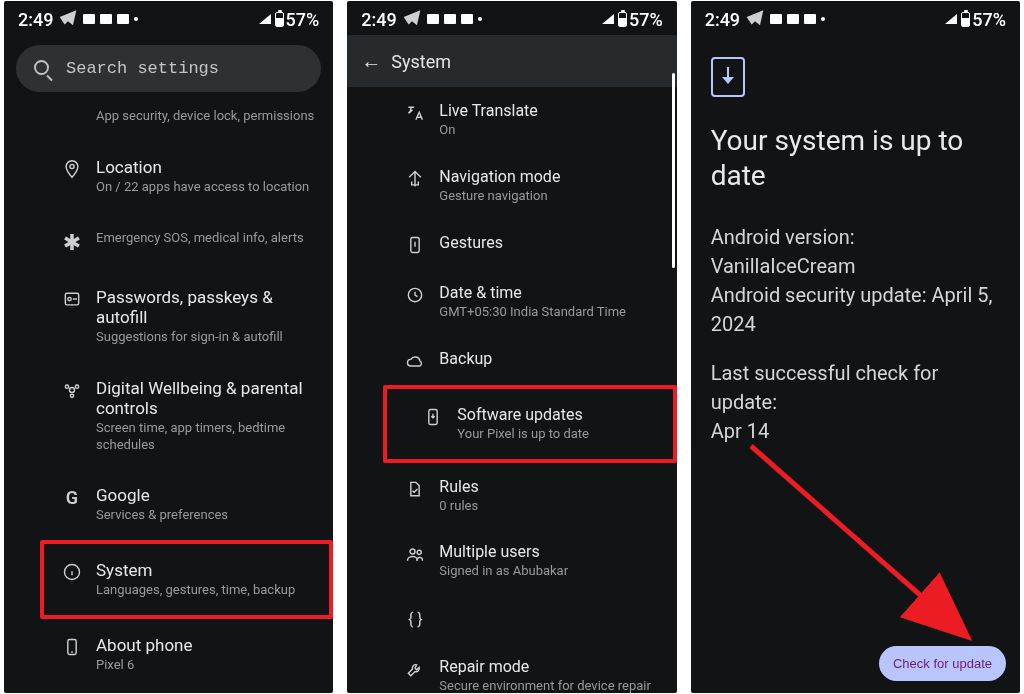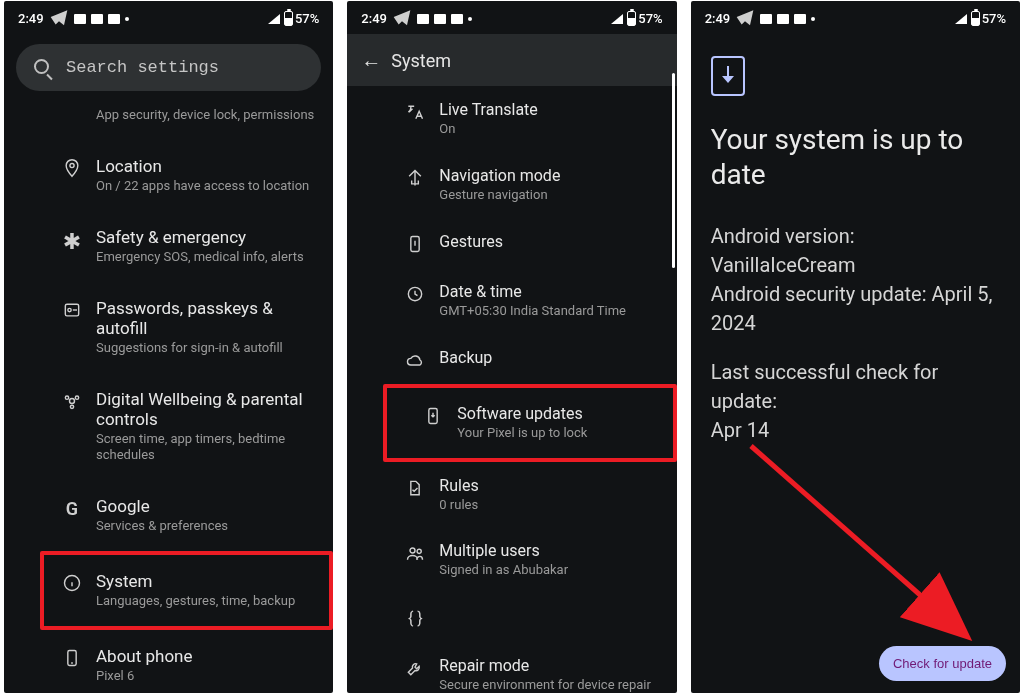--- a/index.html
+++ b/index.html
@@ -16,21 +16,21 @@
     border-radius:2px;
     overflow:hidden;
     position:relative;
     display:flex; flex-direction:column;
     color:#e3e3e3;
   }
   
   .statusbar {
     display:flex; justify-content:space-between;
     align-items:center;
-    font-size:13px; font-weight:500;
+    font-size:18px; font-weight:500;
     padding:6px 14px 4px;
     color:#fff;
   }
   .sb-left { display:flex; align-items:center; gap:5px; }
   .sb-right { display:flex; align-items:center; gap:4px; }
   .notif-icon { width:12px; height:10px; background:#fff; border-radius:1px; display:inline-block;}
   .notif-dot  { width:4px; height:4px; background:#fff; border-radius:50%; display:inline-block;}
   .wifi-tri { width:0;height:0;border-left:12px solid transparent;border-bottom:10px solid #fff;}
   .batt-group { display:flex; align-items:center; gap:2px;}
   .batt { width:9px; height:15px; border:1px solid #fff; border-radius:2px; position:relative;}
@@ -173,21 +173,20 @@
       </div>
       <div class="txt">
         <div class="title">Location</div>
         <div class="sub">On / 22 apps have access to location</div>
       </div>
     </div>
 
     <div class="item">
       <div class="ic" style="font-size:22px">✱</div>
       <div class="txt">
-        <div class="title">Safety &amp; emergency</div>
         <div class="sub">Emergency SOS, medical info, alerts</div>
       </div>
     </div>
 
     <div class="item">
       <div class="ic">
         <svg class="icon" viewBox="0 0 24 24">
             <rect x="4" y="5" width="16" height="14" rx="2"></rect>
             <circle cx="9" cy="12" r="2"></circle>
             <path d="M13 12h5"></path>
@@ -354,21 +353,21 @@
 
     <div class="item hl-red" style="padding:16px 22px">
       <div class="ic">
           <svg class="icon" viewBox="0 0 24 24">
             <rect x="7" y="3" width="10" height="18" rx="2"></rect>
             <path d="M12 8v5m-2-2l2 2 2-2"></path>
           </svg>
         </div>
       <div class="txt">
           <div class="title">Software updates</div>
-          <div class="sub">Your Pixel is up to lock</div>
+          <div class="sub">Your Pixel is up to date</div>
         </div>
     </div>
 
     <div class="item">
       <div class="ic">
           <svg class="icon" viewBox="0 0 24 24">
             <path d="M7 4h6l4 4v12H7z"></path>
             <path d="M9 14l2 2 4-4"></path>
           </svg>
         </div>

